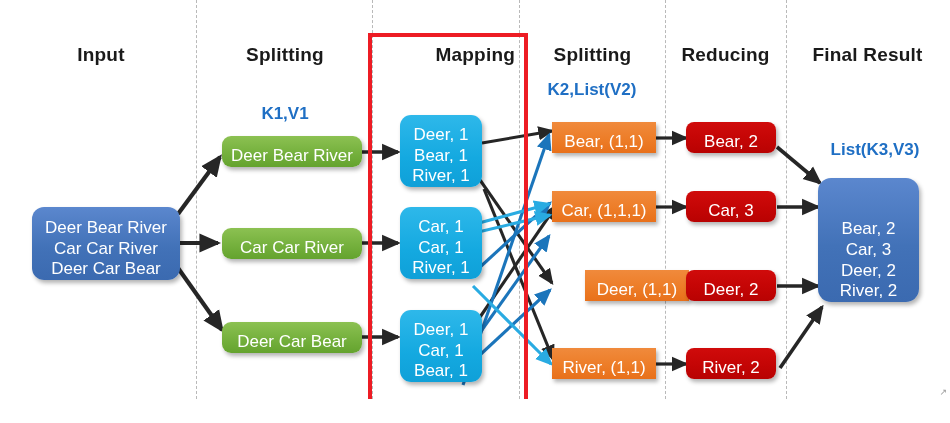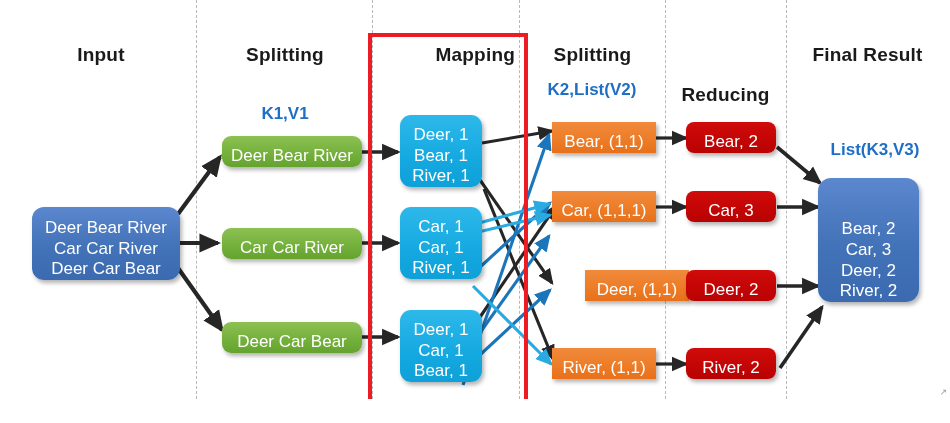--- a/index.html
+++ b/index.html
@@ -68,21 +68,21 @@
   <div class="divider" style="left:196px;"></div>
   <div class="divider" style="left:372px;"></div>
   <div class="divider" style="left:519px;"></div>
   <div class="divider" style="left:665px;"></div>
   <div class="divider" style="left:786px;"></div>
 
   <div class="col-title" style="left:26px;top:44px;width:150px;">Input</div>
   <div class="col-title" style="left:210px;top:44px;width:150px;">Splitting</div>
   <div class="col-title" style="left:375px;top:44px;width:140px;text-align:right;">Mapping</div>
   <div class="col-title" style="left:525px;top:44px;width:135px;">Splitting</div>
-  <div class="col-title" style="left:668px;top:44px;width:115px;margin-top:40px;">Reducing</div>
+  <div class="col-title" style="left:668px;top:44px;width:115px;">Reducing</div>
   <div class="col-title" style="left:790px;top:44px;width:155px;">Final Result</div>
 
   <div class="sub-title" style="left:210px;top:104px;width:150px;">K1,V1</div>
   <div class="sub-title" style="left:523px;top:80px;width:138px;">K2,List(V2)</div>
   <div class="sub-title" style="left:805px;top:140px;width:140px;">List(K3,V3)</div>
 
   <svg class="arrows" viewBox="0 0 950 423">
     <defs>
       <marker id="ah-dark" viewBox="0 0 10 10" refX="8.5" refY="5" markerWidth="5.2" markerHeight="5.2" orient="auto-start-reverse">
         <path d="M 0 0.6 L 10 5 L 0 9.4 z" fill="#262626"></path>

